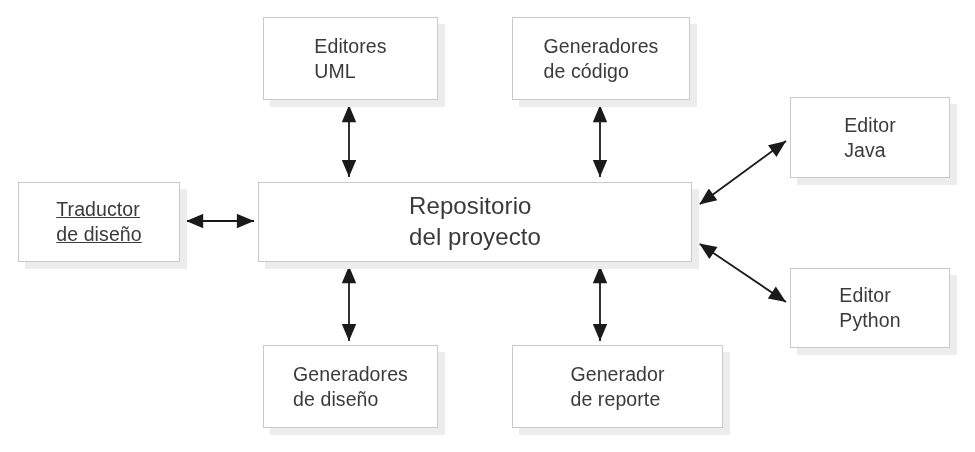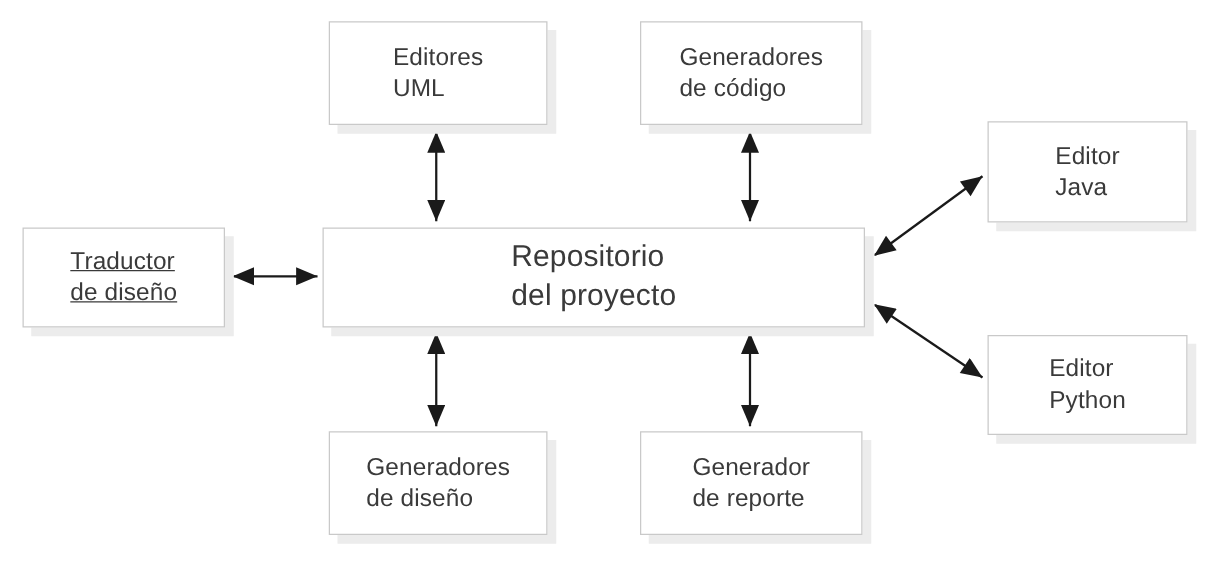--- a/index.html
+++ b/index.html
@@ -113,18 +113,18 @@
   <div class="node" style="left: 790px; top: 268px; width: 160px; height: 80px;">
     <span class="label">Editor
 Python</span>
   </div>
 
   <div class="node" style="left: 263px; top: 345px; width: 175px; height: 83px;">
     <span class="label">Generadores
 de diseño</span>
   </div>
 
-  <div class="node" style="left: 512px; top: 345px; width: 178px; height: 83px;">
+  <div class="node" style="left: 512px; top: 345px; width: 211px; height: 83px;">
     <span class="label">Generador
 de reporte</span>
   </div>
 
 </div>
 
 </body></html>

